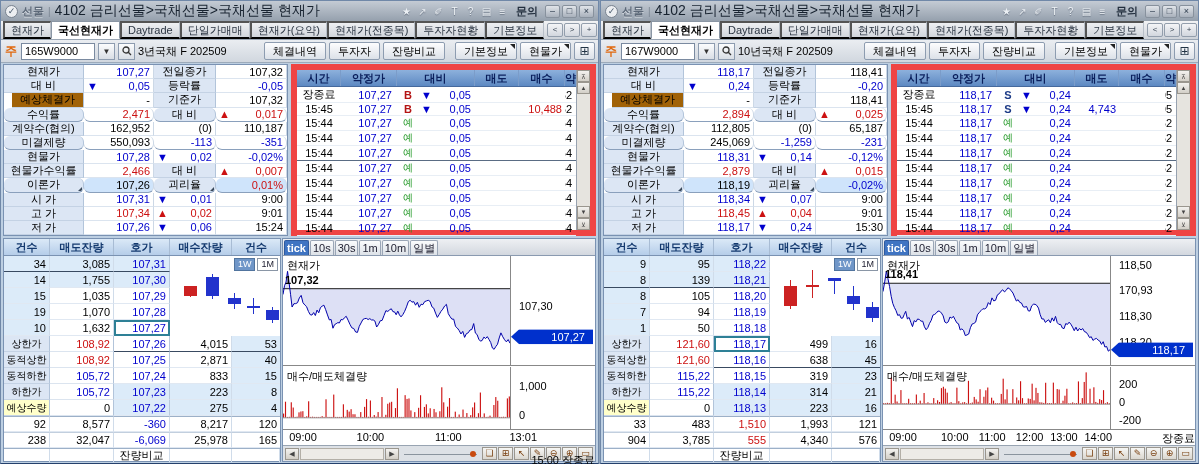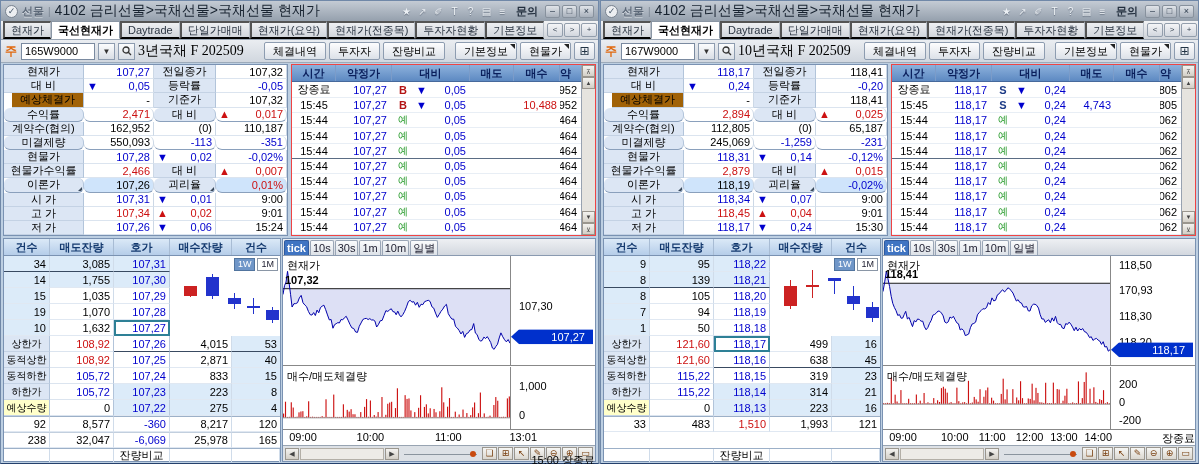--- a/index.html
+++ b/index.html
@@ -23,40 +23,40 @@
 .tabrow{position:absolute;top:20px;left:0;right:0;height:19px;background:linear-gradient(#f2f3f5,#cdd2d9);border-bottom:1px solid #9aa6b4;display:flex;align-items:stretch;padding-left:2px;overflow:hidden;}
 .vtab{font-size:11px;color:#2b3542;padding:0 6px;border-right:1px solid #b8bfc8;display:flex;align-items:center;white-space:nowrap;background:none;}
 .vtab.active{background:#fff;font-weight:bold;border:1px solid #8a96a4;border-bottom-color:#fff;color:#000;}
 .tabsbs{display:flex;align-items:center;gap:1px;padding:0 1px;margin-left:auto;}
 .tabsb{width:16px;height:14px;font-size:8px;line-height:12px;text-align:center;color:#3a4655;background:linear-gradient(#f4f5f7,#d2d7de);border:1px solid #939eac;border-radius:2px;}
 
 .toolrow{position:absolute;top:39px;left:0;right:0;height:23px;background:linear-gradient(#eaedf1,#d1d7df);border-bottom:1px solid #9caaba;display:flex;align-items:center;gap:3px;padding:0 3px;}
 .sbadge{color:#e06a10;font-weight:bold;font-size:12px;width:14px;text-align:center;}
 .codein{width:74px;height:17px;border:1px solid #7a8aa0;font-size:11px;padding:1px 3px;background:#fff;color:#000;}
 .sqbtn{width:17px;height:17px;font-size:8px;background:linear-gradient(#fbfcfd,#d9dee5);border:1px solid #8d9cb0;color:#333;display:flex;align-items:center;justify-content:center;}
-.symname{font-size:14px;color:#000;flex:1;white-space:nowrap;overflow:hidden;font-family:Liberation Serif, serif;}
+.symname{font-size:11px;color:#000;flex:1;white-space:nowrap;overflow:hidden;}
 .tbtns{display:flex;gap:3px;}
 .tbtn{height:18px;padding:0 8px;font-size:11px;color:#000;background:linear-gradient(#fdfdfe,#dce1e8);border:1px solid #8d9cb0;border-radius:2px;position:relative;white-space:nowrap;}
 .tbtn.gap{margin-left:7px;}
 .tbtn.flag::after{content:"";position:absolute;top:1px;right:1px;border-left:5px solid transparent;border-top:5px solid #222;}
 .gridbtn{width:21px;height:18px;font-size:12px;line-height:15px;background:linear-gradient(#fdfdfe,#dce1e8);border:1px solid #8d9cb0;border-radius:2px;color:#234;}
 
 .quote{position:absolute;top:63px;left:2px;width:285px;height:172px;background:#fff;border:1px solid #7a92b2;display:grid;grid-template-columns:80px 70px 62px 1fr;grid-auto-rows:1fr;font-size:11px;}
 .qc{border-right:1px solid #ccd8e6;border-bottom:1px solid #dbe4ef;display:flex;align-items:center;justify-content:flex-end;padding:0 3px;background:#fff;color:#000;overflow:hidden;white-space:nowrap;}
 .qc.lbl{background:#dce6f4;justify-content:center;padding:0 1px;border-right:1px solid #b2c4da;border-bottom:1px solid #c4d2e4;}
 .qc.yel{background:#a16207;margin-left:8px;}
 .qc.hl{background:#cfe4fb;}
 .qc.up{color:#cc1111;}
 .qc.dn{color:#0000cd;}
 .qc.gs{border-bottom:1px solid #8aa0bc;border-radius:6px;}
 .qc.arr{justify-content:space-between;}
 .qc.cor{position:relative;}
 .qc.cor::after{content:"";position:absolute;right:1px;bottom:1px;border-left:4px solid transparent;border-bottom:4px solid #3a4a5c;}
 
-.ttable{position:absolute;top:63px;left:290px;right:2px;height:172px;background:#fff;border:1px solid #ef4444;}
+.ttable{position:absolute;top:63px;left:290px;right:2px;height:172px;background:#fff;border:6px solid #ef4444;}
 .tinner{position:absolute;left:0;top:0;right:14px;bottom:0;display:flex;flex-direction:column;}
 .thead{display:flex;height:17px;background:linear-gradient(#8db1dc,#5d89c2);border-bottom:1px solid #46699c;}
 .th{font-size:11px;font-weight:bold;color:#0a1f5c;display:flex;align-items:center;justify-content:center;border-right:1px solid #7b9cc9;overflow:hidden;}
 .th1{width:44px}.th2{width:56px}.th3{width:78px}.th4{width:44px}.th5{width:46px}.th6{flex:1;border-right:none}
 .tbody{flex:1;display:flex;flex-direction:column;}
 .trow{flex:1;display:flex;align-items:center;font-size:11px;border-bottom:1px solid #e8eef5;}
 .trow.sep{border-bottom:1px solid #5a6c84;}
 .tc{overflow:hidden;white-space:nowrap;display:flex;align-items:center;}
 .tc.time{width:44px;justify-content:center;color:#000;}
 .tc.price{width:56px;justify-content:flex-end;padding-right:5px;color:#0000cd;}
@@ -1145,20 +1145,27 @@
           <div class="dc w4 shade">223</div>
           <div class="dc cnt w5">16</div>
         </div>
         <div class="drow totrow">
           <div class="dc w1">33</div>
           <div class="dc w2">483</div>
           <div class="dc w3 totp-up">1,510</div>
           <div class="dc w4">1,993</div>
           <div class="dc w5">121</div>
         </div>
+        <div class="drow tot2row">
+          <div class="dc w1">904</div>
+          <div class="dc w2">3,785</div>
+          <div class="dc w3 totp-up">555</div>
+          <div class="dc w4">4,340</div>
+          <div class="dc w5">576</div>
+        </div>
       </div>
     <div class="dfoot" id="dfoot1">
         <div class="df w1"></div>
         <div class="df w2"></div>
         <div class="df w3">잔량비교</div>
         <div class="df w4"></div>
         <div class="df w5"></div>
       </div>
   </div>
   <div class="chart">

